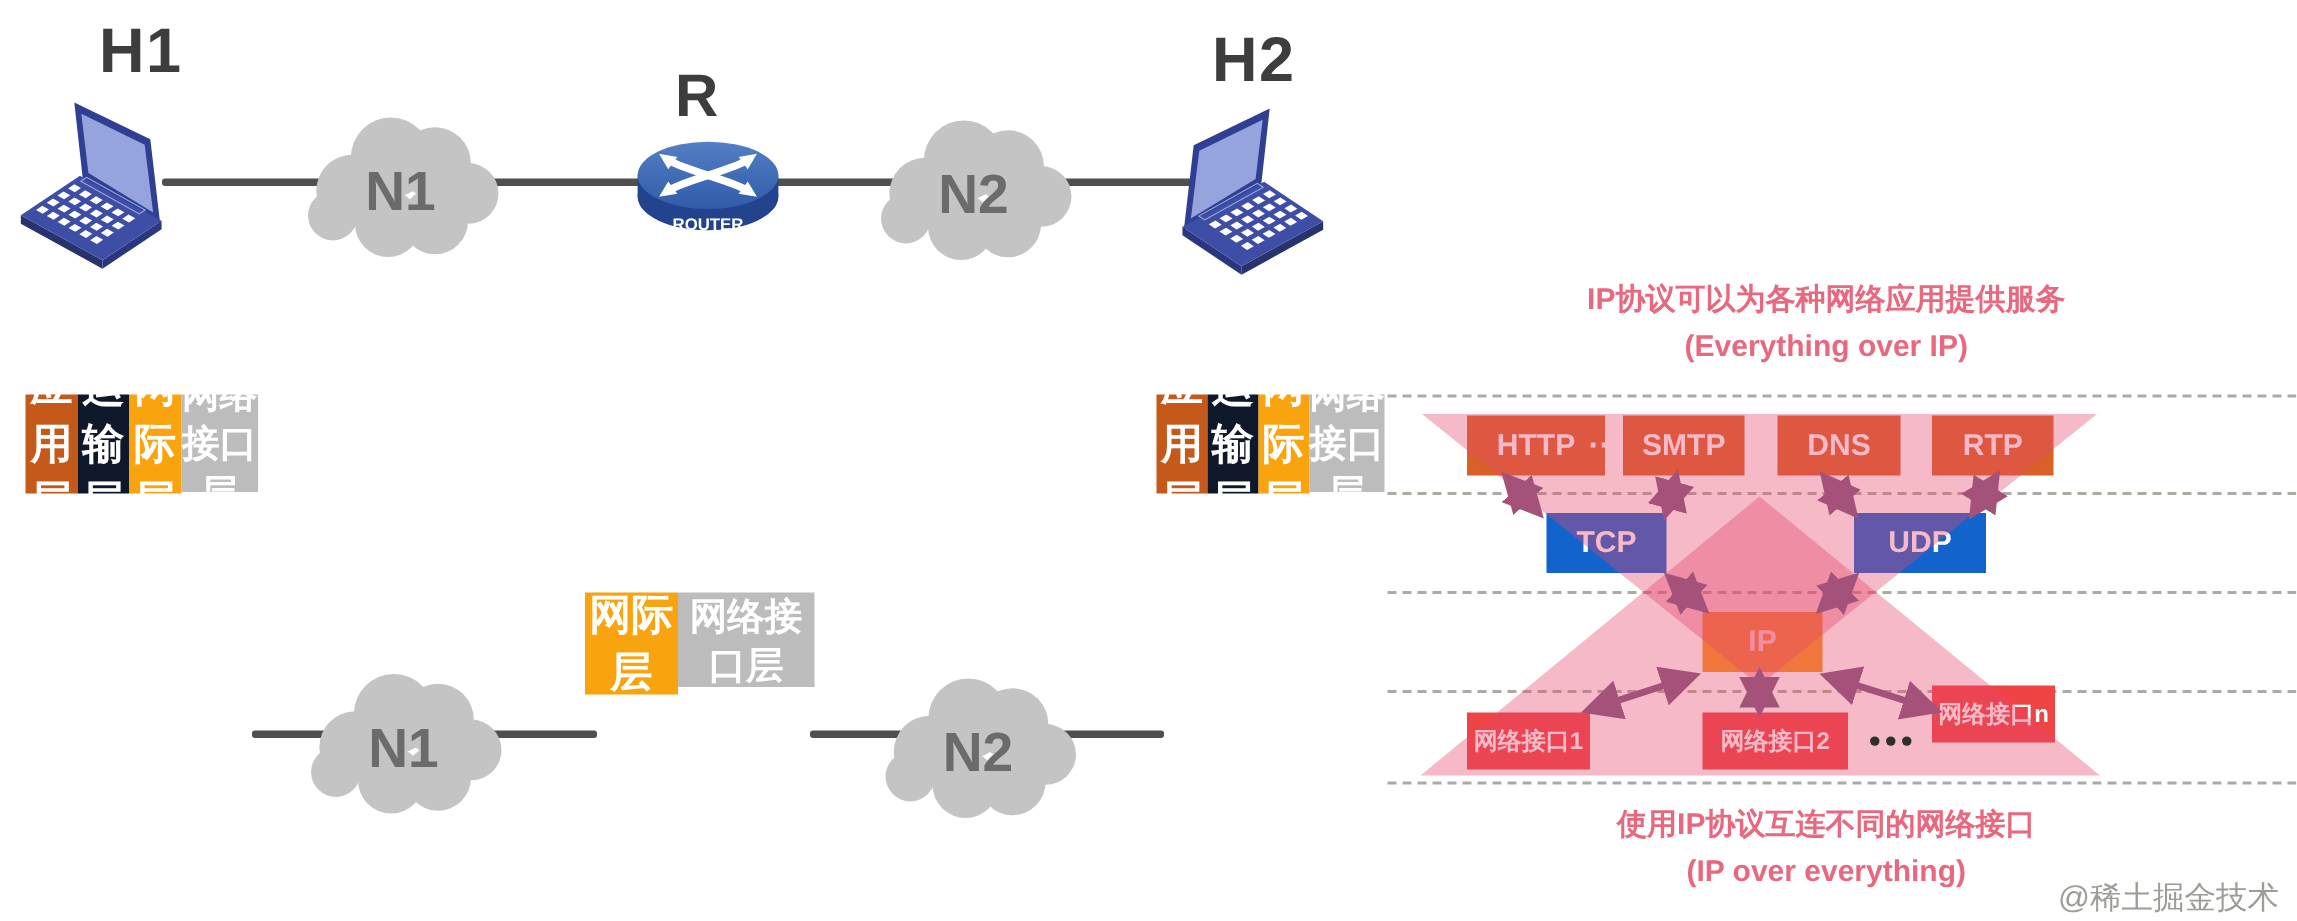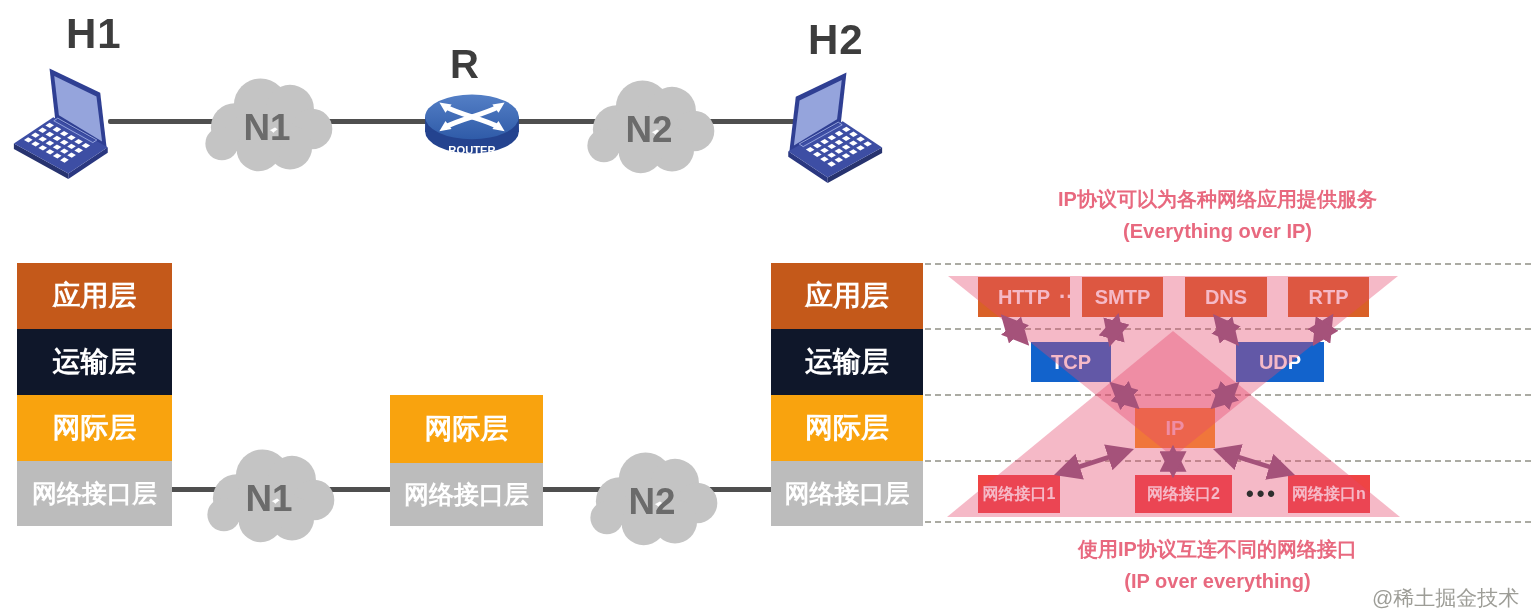--- a/index.html
+++ b/index.html
@@ -4,21 +4,21 @@
 <style>
   html,body{margin:0;padding:0;background:#fff;}
   .canvas{position:relative;width:1531px;height:614px;background:#ffffff;overflow:hidden;
           font-family:"Liberation Sans","DejaVu Sans",sans-serif;}
   
   .node-label{position:absolute;font-weight:bold;color:#3D3D3D;font-size:42px;letter-spacing:1px;}
   .link{position:absolute;height:5px;background:#4F4F4F;border-radius:2px;z-index:1;}
   .icon-svg{position:absolute;z-index:2;}
   .cloud-text{font-weight:bold;fill:#6B6B6B;font-size:40px;}
   
-  .stack{position:absolute;display:flex;flex-direction:column;z-index:3;}
+  .stack{position:absolute;display:flex;flex-direction:row;z-index:3;}
   .layer{color:#fff;font-weight:bold;text-align:center;display:flex;align-items:center;justify-content:center;
          font-size:28px;}
   .ly-app{background:#C4591A;}
   .ly-tr{background:#0f172a;}
   .ly-net{background:#F9A30E;}
   .ly-if{background:#BCBCBC;font-size:25px;}
   .h66{height:66px;} .h65{height:65px;} .h68{height:68px;} .h63{height:63px;}
   
   .dash{position:absolute;border-top:2px dashed #ABABA3;z-index:0;}
   .pbox{position:absolute;color:#fff;font-weight:bold;text-align:center;z-index:2;
@@ -194,21 +194,21 @@
   <div class="pbox app-box" style="left:1288px;top:277px;width:81px;">RTP</div>
 
   <div class="pbox tr-box" style="left:1031px;top:342px;width:80px;">TCP</div>
   <div class="pbox tr-box" style="left:1236px;top:342px;width:88px;">UDP</div>
 
   <div class="pbox ip-box" style="left:1135px;top:408px;width:80px;">IP</div>
 
   <div class="pbox if-box" style="left:978px;top:475px;width:82px;">网络接口1</div>
   <div class="pbox if-box" style="left:1135px;top:475px;width:97px;">网络接口2</div>
   <div class="dots-dark" style="left:1236px;top:481px;width:52px;">•••</div>
-  <div class="pbox if-box" style="left:1288px;top:475px;width:82px;">网络接口n</div>
+  <div class="pbox if-box" style="left:1288px;top:457px;width:82px;">网络接口n</div>
 
   <svg class="overlay" style="left:925px;top:255px;" width="606" height="300" viewBox="0 0 606 300">
     <polygon points="23,21 473,21 248,202" fill="#E4466C" fill-opacity="0.38"></polygon>
     <polygon points="22,262 475,262 248,76" fill="#E4466C" fill-opacity="0.38"></polygon>
     <g stroke="#A5527A" stroke-width="4.5" marker-start="url(#ah)" marker-end="url(#ah)">
       <line x1="80" y1="64" x2="100" y2="86"></line>
       <line x1="192" y1="64" x2="186" y2="86"></line>
       <line x1="292" y1="64" x2="310" y2="86"></line>
       <line x1="405" y1="64" x2="391" y2="86"></line>
       <line x1="189" y1="131" x2="210" y2="150"></line>

